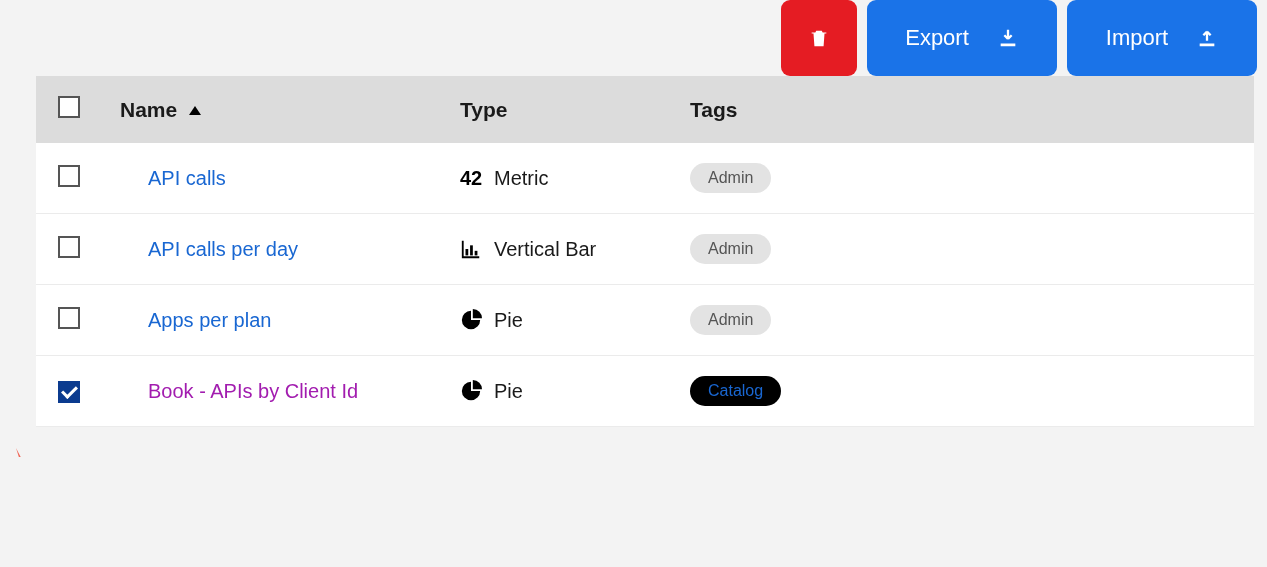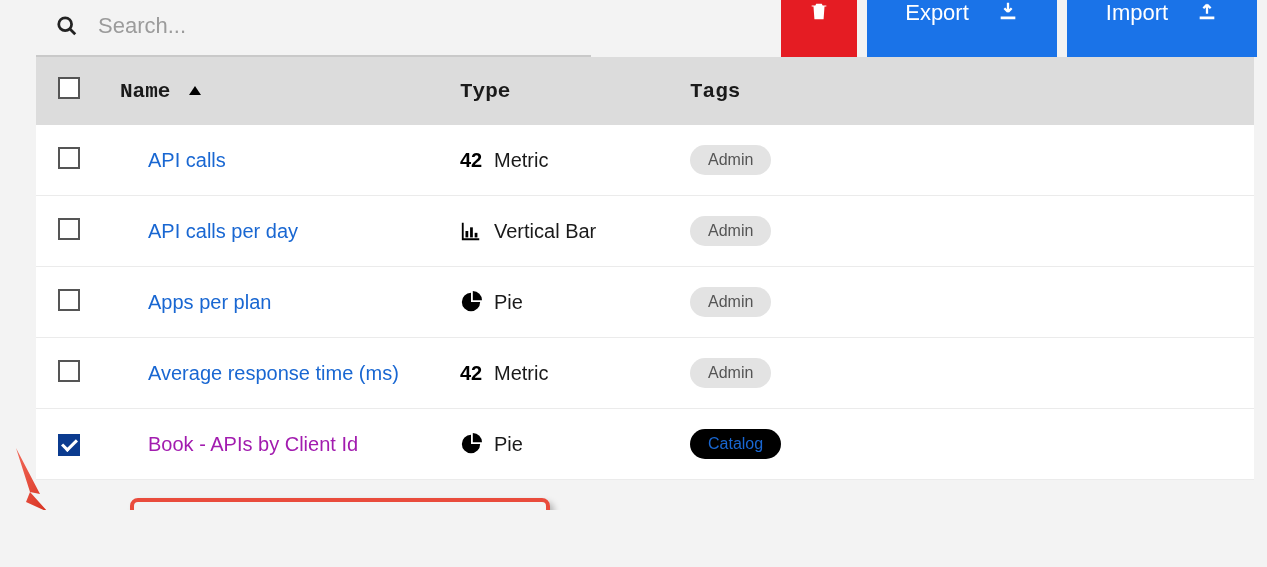--- a/index.html
+++ b/index.html
@@ -44,49 +44,49 @@
     flex: 1;
   }
   .search-wrap input::placeholder { color: #9b9b9b; }
   .search-icon {
     width: 22px; height: 22px;
     color: #222;
   }
   .toolbar-spacer { flex: 1; }
   .btn {
     display: inline-flex;
-    align-items: flex-start;
+    align-items: center;
     justify-content: center;
     gap: 28px;
-    height: 57px;
+    height: 76px;
     padding: 0 32px;
     font-size: 22px;
     color: #fff;
     font-weight: 500;
     cursor: pointer;
     user-select: none;
     margin-right: 10px;
+    border-radius: 9px;
   }
   .btn-red { background: #e51c23; width: 76px; padding:0; }
   .btn-blue { background: #1a73e8; min-width: 190px; }
   .btn svg { width: 22px; height: 22px; fill: #fff; }
   .table {
     margin: 0 0 0 36px;
     width: 1218px;
     border-collapse: collapse;
   }
   .thead-row {
     background: #dcdcdc;
   }
   .thead-row th {
     text-align: left;
     font-weight: 700;
     font-size: 21px;
     padding: 20px 14px;
-    font-family: Liberation Mono, monospace;
   }
   .col-check { width: 70px; padding-left: 22px !important; }
   .col-name  { width: 340px; }
   .col-type  { width: 230px; }
   .col-tags  { width: auto; }
   .sort-caret {
     display:inline-block;
     margin-left:6px;
     width:0;height:0;
     border-left:6px solid transparent;
@@ -159,27 +159,20 @@
     font-size:20px;
   }
 </style>
 </head>
 <body>
 
 <div class="page">
 
 
   <div class="toolbar">
-    <div class="search-wrap">
-      <svg class="search-icon" viewBox="0 0 24 24" fill="none" stroke="currentColor" stroke-width="3">
-        <circle cx="10" cy="10" r="7"></circle>
-        <line x1="21" y1="21" x2="15" y2="15"></line>
-      </svg>
-      <input type="text" placeholder="Search..." style="">
-    </div>
     <div class="toolbar-spacer"></div>
 
     <div class="btn btn-red">
       <svg viewBox="0 0 24 24">
         <path d="M6 7h12l-1 14H7L6 7zm3-3h6l1 2H8l1-2zM4 6h16v1H4z"></path>
         <rect x="9" y="10" width="1.5" height="8"></rect>
           <rect x="13.5" y="10" width="1.5" height="8"></rect>
       </svg>
     </div>
 
@@ -255,33 +248,20 @@
           <td class="col-name"><a class="name-link">Apps per plan</a></td>
           <td class="col-type">
             <div class="type-cell">
               <span class="type-icon">
                 <svg viewBox="0 0 24 24" width="22" height="22">
                   <path d="M12 2a10 10 0 1 0 10 10H12z"></path>
                   <path d="M14 0v10h10A10 10 0 0 0 14 0z" transform="translate(0 0)"></path>
                 </svg>
               </span>
               <span>Pie</span>
-            </div>
-          </td>
-          <td class="col-tags"><span class="tag ">Admin</span></td>
-        </tr>
-        <tr>
-          <td class="col-check"><span class="checkbox"></span></td>
-          <td class="col-name"><a class="name-link">Average response time (ms)</a></td>
-          <td class="col-type">
-            <div class="type-cell">
-              <span class="type-icon">
-                <span class="metric-42">42</span>
-              </span>
-              <span>Metric</span>
             </div>
           </td>
           <td class="col-tags"><span class="tag ">Admin</span></td>
         </tr>
         <tr>
           <td class="col-check"><span class="checkbox checked"></span></td>
           <td class="col-name"><a class="name-link visited">Book - APIs by Client Id</a></td>
           <td class="col-type">
             <div class="type-cell">
               <span class="type-icon">

